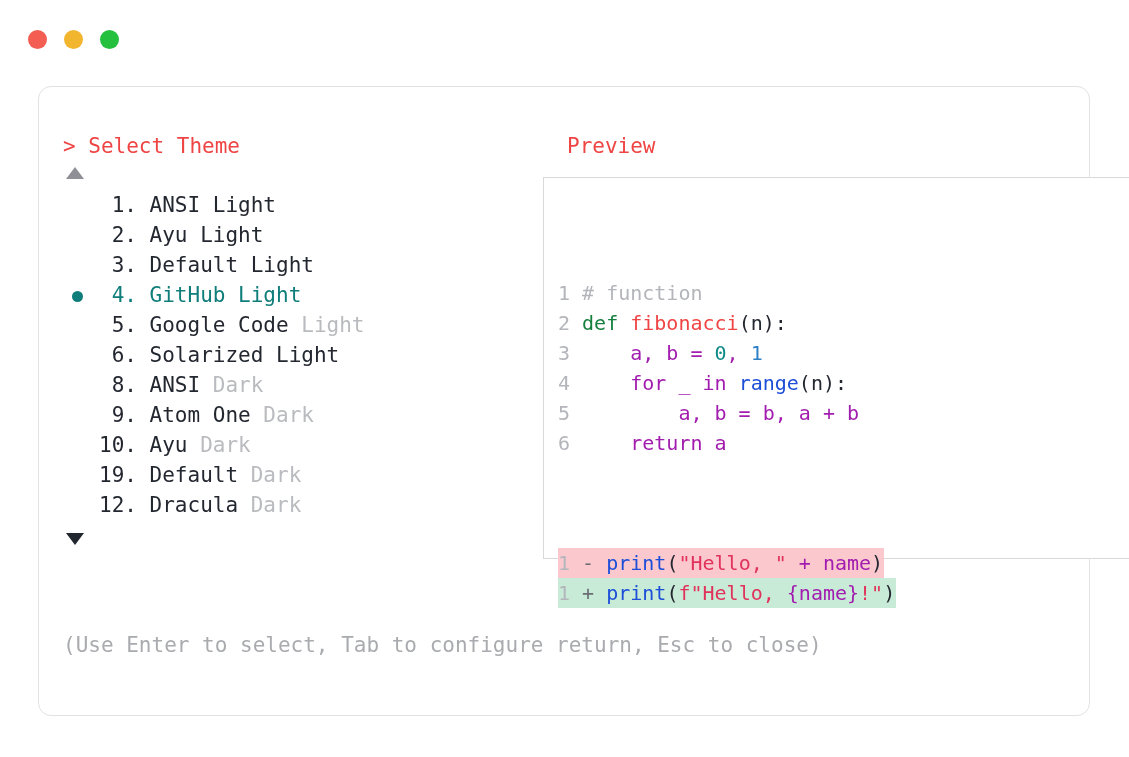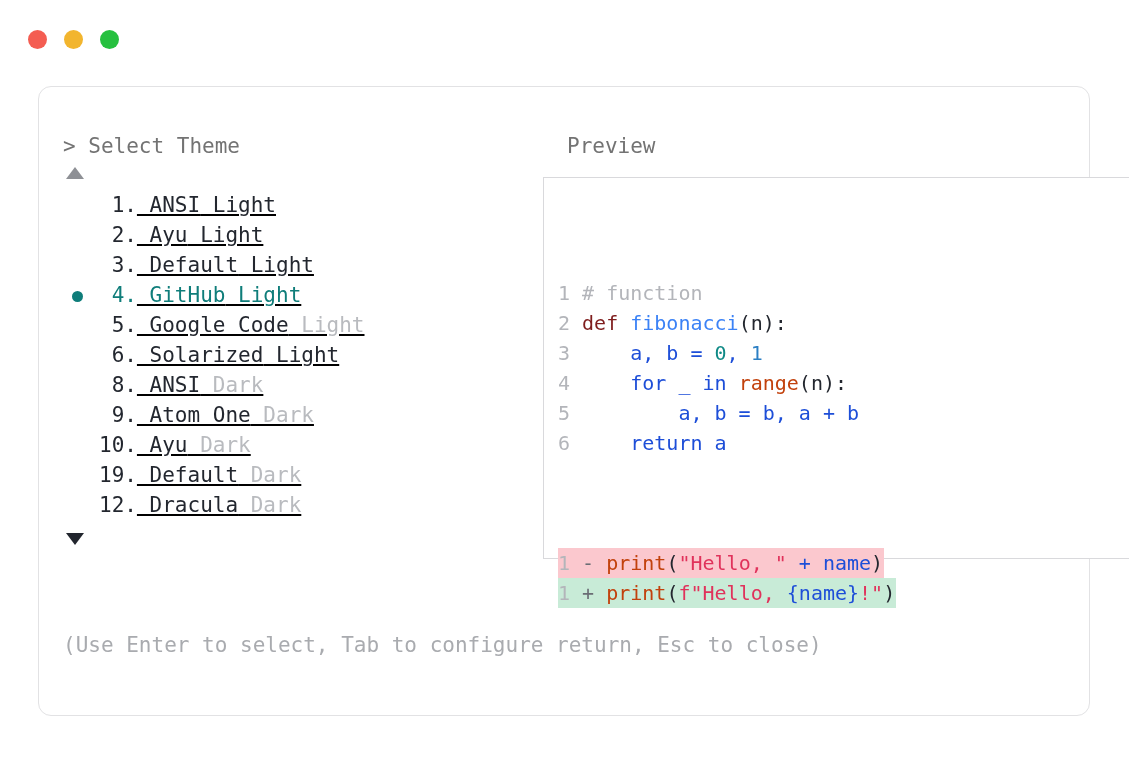--- a/index.html
+++ b/index.html
@@ -52,21 +52,21 @@
     top: 46px;
     width: 1000px;
     height: 26px;
   }
   .prompt-title,
   .preview-title {
     position: absolute;
     top: 0;
     font-size: 21px;
     line-height: 26px;
-    color: #737373;
+    color: #ef4444;
     white-space: pre;
   }
   .prompt-title { left: 0px; }
   .preview-title { left: 504px; text-align: center; }
 
   
   .list-col {
     position: absolute;
     left: 24px;
     top: 80px;
@@ -84,21 +84,20 @@
   }
   .arrow-down {
     border-left: 9px solid transparent;
     border-right: 9px solid transparent;
     border-top: 12px solid #22262e;
   }
   .theme-list {
     margin: 11px 0 0 0;
     padding: 0;
     list-style: none;
-    text-decoration: underline;
   }
   .theme-item {
     position: relative;
     height: 30px;
     line-height: 30px;
     font-size: 21px;
     color: #23272f;
     white-space: pre;
     padding-left: 36px;
   }
@@ -169,26 +168,26 @@
     display: inline-block;
     white-space: pre;
     padding-right: 1px;
   }
   .diff-del { background: #fbc8ce; }
   .diff-ins { background: #c8ebd7; }
   .diff-marker { color: #6a6d74; }
 
   
   .tok-comment  { color: #b3b5ba; }
-  .tok-keyword  { color: #7f1d1d; }
-  .tok-fn       { color: #3b82f6; }
-  .tok-builtin  { color: #c2410c; }
+  .tok-keyword  { color: #15803d; }
+  .tok-fn       { color: #ef4444; }
+  .tok-builtin  { color: #1d4ed8; }
   .tok-num-teal { color: #0f8a86; }
   .tok-num-blue { color: #2b7fc4; }
-  .tok-plain    { color: #1d4ed8; margin-top: 8px; }
+  .tok-plain    { color: #a21caf; margin-top: 8px; }
   .tok-string   { color: #e0325b; }
   .tok-paren    { color: #23272f; }
 </style>
 </head>
 <body>
 
 <div class="titlebar">
   <span class="dot" style="background: rgb(244, 93, 82);"></span>
   <span class="dot" style="background: rgb(242, 181, 46);"></span>
   <span class="dot" style="background: rgb(38, 192, 63);"></span>

